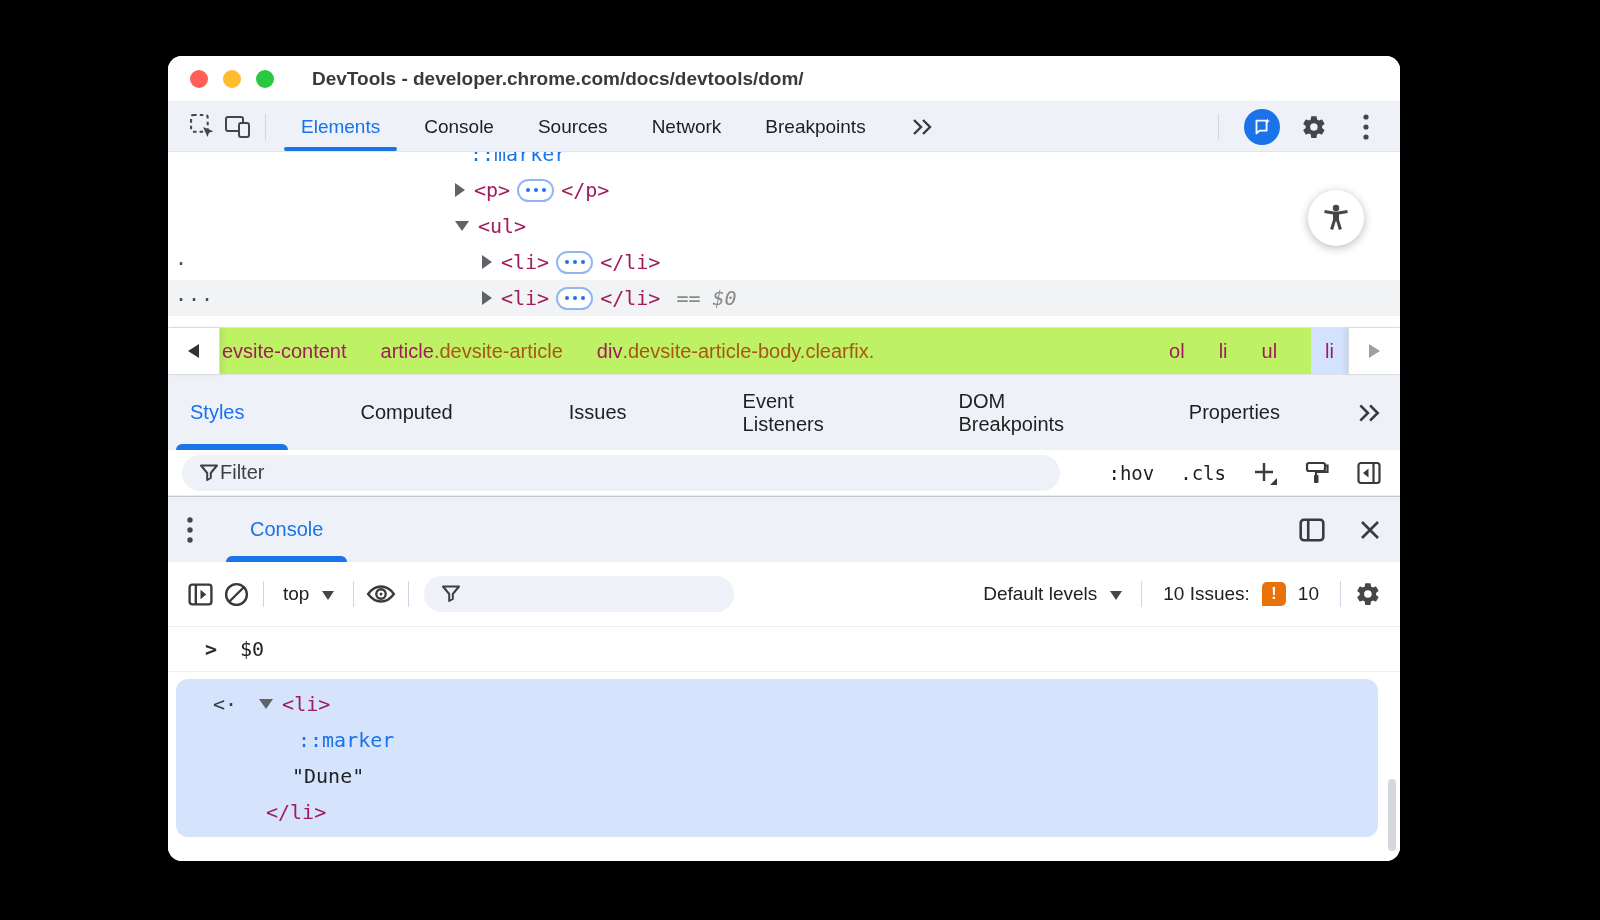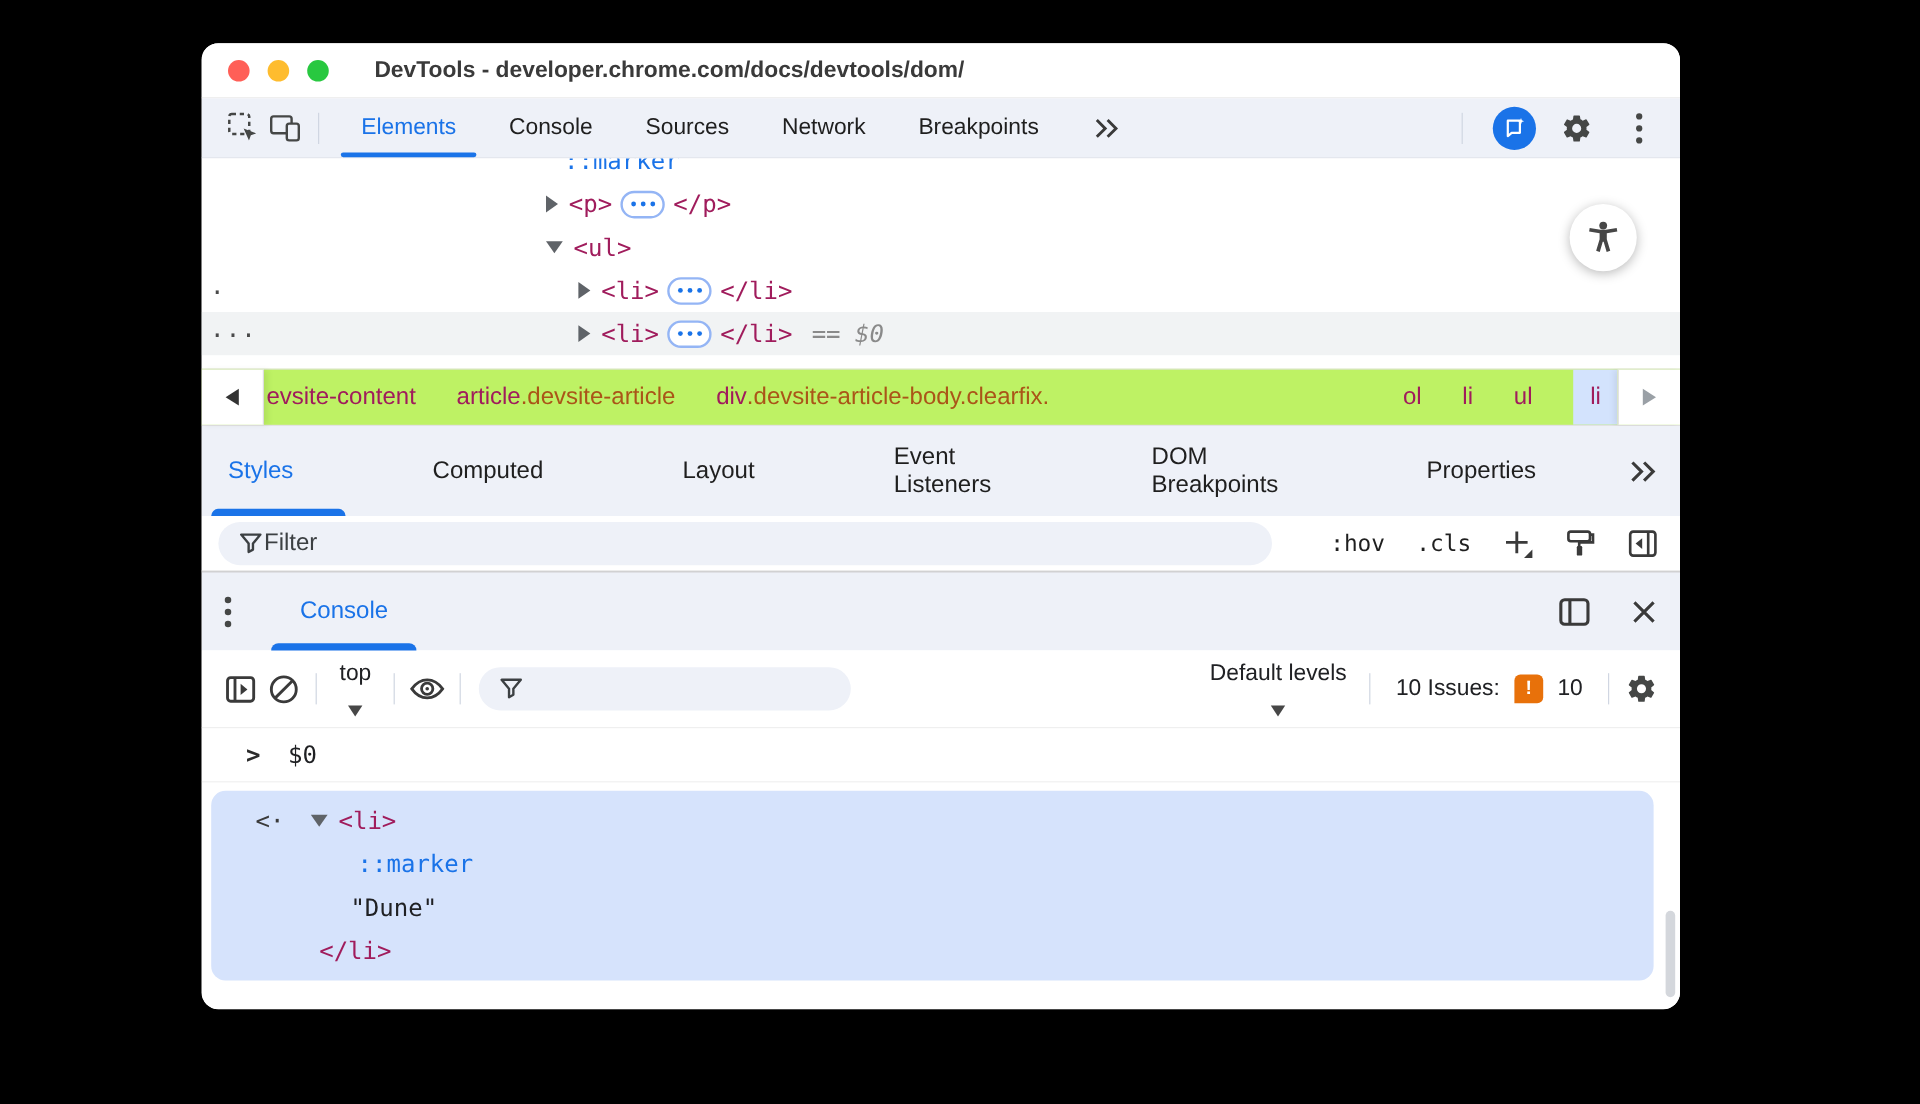--- a/index.html
+++ b/index.html
@@ -1,17 +1,17 @@
 <!DOCTYPE html>
 <html><head>
 <meta charset="utf-8">
 <style>
   * { box-sizing: border-box; margin: 0; padding: 0; }
   html,body { width:1600px; height:920px; background:#000; font-family:"Liberation Sans",sans-serif; }
-  .window{position:absolute;left:168px;top:36px;width:1232px;height:805px;background:#fff;
+  .window{position:absolute;left:168px;top:56px;width:1232px;height:805px;background:#fff;
     border-radius:14px;box-shadow:0 30px 80px rgba(0,0,0,.65);overflow:hidden;display:flex;flex-direction:column;}
 
   
   .titlebar{flex:0 0 46px;display:flex;align-items:center;padding-left:22px;background:#fff;border-bottom:1px solid #ececec;}
   .lights{display:flex;gap:15px;}
   .light{width:18px;height:18px;border-radius:50%;}
   .light.red{background:#ff5f57}.light.yellow{background:#febc2e}.light.green{background:#28c840}
   .win-title{margin-left:38px;font-size:19px;font-weight:700;color:#3a3a3a;}
 
   
@@ -75,21 +75,21 @@
 
   
   .drawer-header{flex:0 0 66px;background:#eef1f8;border-top:1px solid #c9c9c9;display:flex;align-items:stretch;padding:0 18px;}
   .kebab{display:flex;align-items:center;margin-right:22px;}
   .drawer-tab{display:flex;align-items:center;position:relative;color:#1a73e8;font-size:20px;font-weight:500;margin-left:34px;}
   .drawer-tab::after{content:"";position:absolute;left:-24px;right:-24px;bottom:0;height:6px;background:#1a73e8;border-radius:6px 6px 0 0;}
   .drawer-right{margin-left:auto;display:flex;align-items:center;gap:32px;}
 
   
   .console-toolbar{flex:0 0 65px;background:#fff;border-bottom:1px solid #ececec;display:flex;align-items:center;padding:0 14px;}
-  .sel{display:flex;align-items:center;gap:13px;font-size:19px;color:#202124;padding:0 10px;flex-direction:column;}
+  .sel{display:flex;align-items:center;gap:13px;font-size:19px;color:#202124;padding:0 10px;}
   .caret{width:0;height:0;border-top:9px solid #474747;border-left:6px solid transparent;border-right:6px solid transparent;margin-top:2px;}
   .fpill.console{width:310px;margin-left:6px;}
   .ct-right{margin-left:auto;display:flex;align-items:center;}
   .issues{display:flex;align-items:center;gap:12px;font-size:19px;color:#202124;padding:0 12px;}
   .ibadge{min-width:24px;height:24px;background:#e8710a;border-radius:5px 5px 5px 0;color:#fff;font-weight:700;font-size:16px;
     display:flex;align-items:center;justify-content:center;}
 
   
   .console-content{flex:1;background:#fff;position:relative;font-family:"DejaVu Sans Mono",monospace;font-size:20px;color:#202124;overflow:hidden;}
   .echo-row{height:45px;display:flex;align-items:center;padding-left:37px;gap:23px;border-bottom:1px solid #f0f0f0;}
@@ -246,21 +246,21 @@
         </span>
     </div>
     <span class="crumb-nav right">
         <span class="arrow-r"></span>
       </span>
   </div>
 
   <div class="styles-tabs">
     <span class="stab active">Styles</span>
     <span class="stab">Computed</span>
-    <span class="stab">Layout</span>
+    <span class="stab">Issues</span>
     <span class="stab">Event Listeners</span>
     <span class="stab">DOM Breakpoints</span>
     <span class="stab">Properties</span>
     <span class="stab-more">
       <span>
         <svg width="26" height="24" viewBox="0 0 24 22">
             <path d="M4 4l7 7-7 7M13 4l7 7-7 7" fill="none" stroke="#3a3a3a" stroke-width="2.4"></path>
           </svg>
       </span>
     </span>

